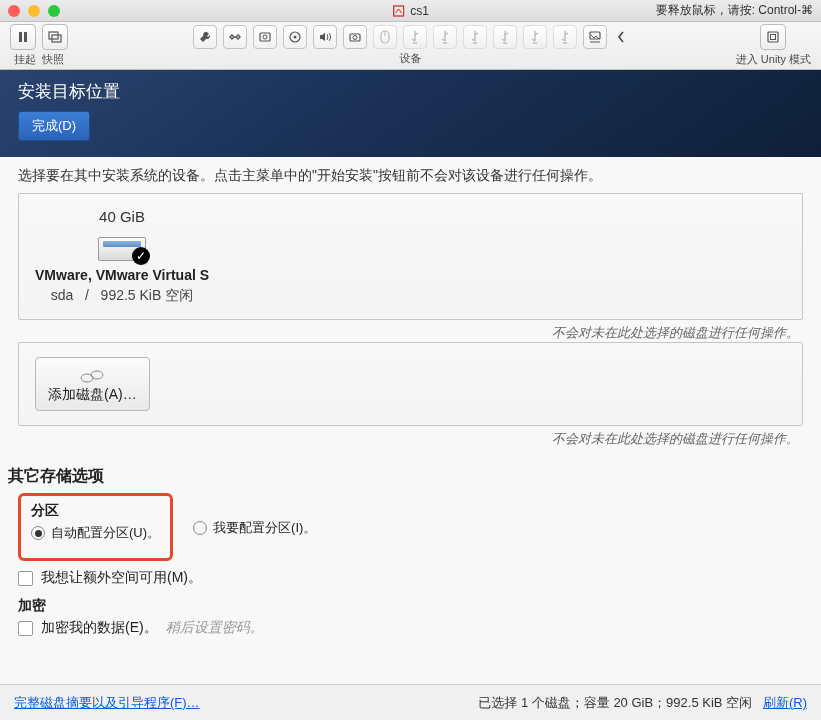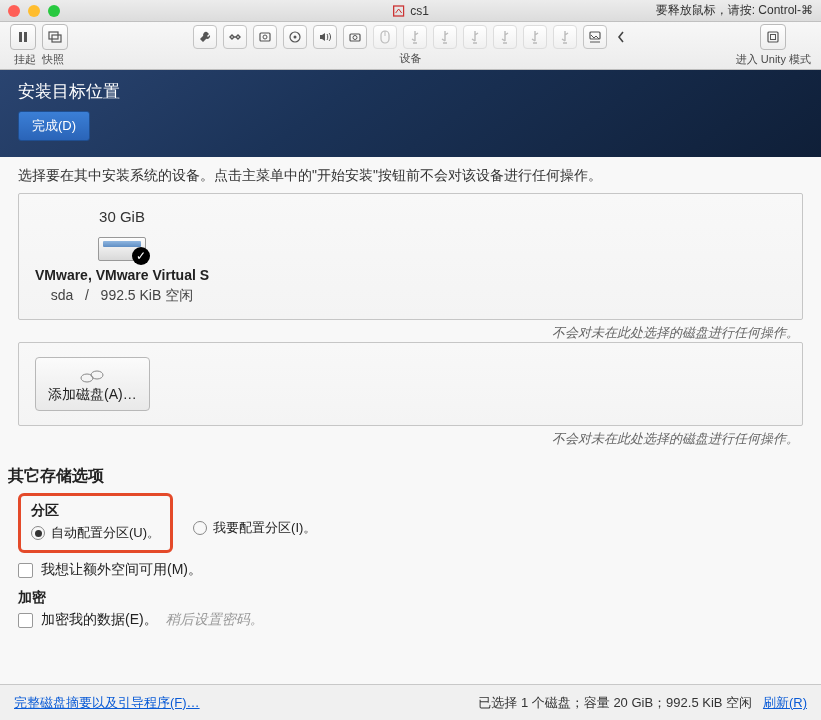--- a/index.html
+++ b/index.html
@@ -54,21 +54,21 @@
 .disk-name { font-size:14px; font-weight:600; color:#222; }
 .disk-sub { font-size:14px; color:#444; margin-top:4px; }
 .hint-right { text-align:right; font-size:13px; color:#666; font-style:italic; margin-top:4px; padding-right:4px; }
 
 .add-disk-btn { display:inline-flex; flex-direction:column; align-items:center; gap:2px; border:1px solid #b8b8b8; border-radius:4px; background:linear-gradient(#fbfbfb,#e9e9e9); padding:12px 12px 6px 12px; cursor:pointer; }
 .add-disk-icon { width:32px; height:14px; display:flex; align-items:center; justify-content:center; color:#666; }
 .add-disk-text { font-size:14px; color:#222; }
 
 .other-heading { font-size:16px; font-weight:700; margin-top:18px; margin-left:-10px; }
 
-.partition-box { border:3px solid #e44a2a; border-radius:6px; padding:6px 10px 8px 10px; display:inline-block; }
+.partition-box { border:3px solid #e44a2a; border-radius:6px; padding:6px 10px 16px 10px; display:inline-block; }
 .sub-head { font-size:14px; font-weight:700; margin-bottom:4px; }
 .radio-item { display:flex; align-items:center; gap:6px; }
 .radio { width:14px; height:14px; border:1px solid #888; border-radius:50%; display:inline-flex; align-items:center; justify-content:center; }
 .radio.sel::after { content:""; width:7px; height:7px; background:#333; border-radius:50%; }
 .check-row { display:flex; align-items:center; gap:8px; font-size:14px; margin-top:8px; }
 .check { width:15px; height:15px; border:1px solid #999; border-radius:2px; background:#fff; }
 .dim-text { color:#999; font-style:italic; }
 
 
 .bottombar { height:36px; background:#f0f0f0; border-top:1px solid #c8c8c8; display:flex; align-items:center; justify-content:space-between; padding:0 14px; }
@@ -225,21 +225,21 @@
       <span>完成(D)</span>
     </div>
   </div>
 </div>
 
 <div class="content">
   <div class="intro-line">选择要在其中安装系统的设备。点击主菜单中的"开始安装"按钮前不会对该设备进行任何操作。</div>
 
   <div class="disk-frame">
     <div class="disk-card">
-      <div class="disk-size">30 GiB</div>
+      <div class="disk-size">40 GiB</div>
       <div class="disk-graphic">
         <div class="disk-body"></div>
         <div class="disk-check">✓</div>
       </div>
       <div class="disk-name">VMware, VMware Virtual S</div>
       <div class="disk-sub">
         <span>sda</span>
         &nbsp;&nbsp;/&nbsp;&nbsp;
         <span>992.5 KiB 空闲</span>
       </div>

